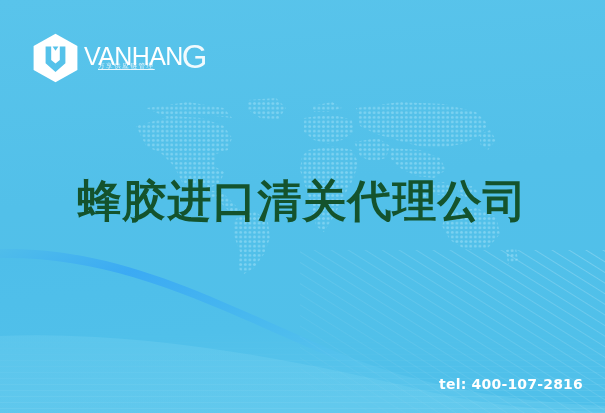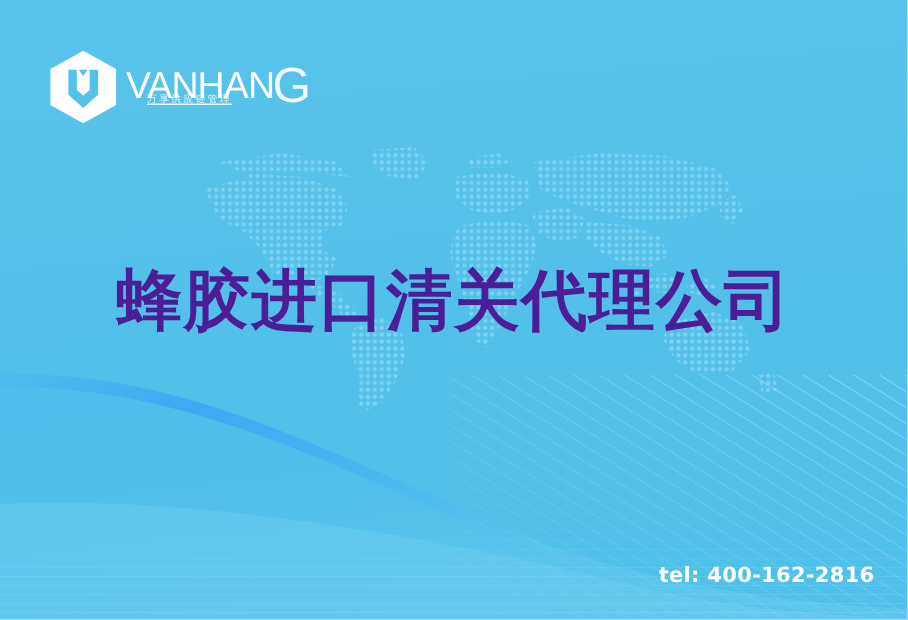--- a/index.html
+++ b/index.html
@@ -102,21 +102,21 @@
   
   .headline {
     position: absolute;
     left: 0;
     right: 0;
     top: 175px;
     text-align: center;
     font-size: 44px;
     line-height: 52px;
     font-weight: bold;
-    color: #4c1d95;
+    color: #14532d;
     letter-spacing: 1px;
     white-space: nowrap;
     font-family: "DejaVu Sans", "Liberation Sans", sans-serif;
   }
 
   
   .tel {
     position: absolute;
     right: 22px;
     bottom: 21px;
@@ -240,15 +240,15 @@
       <path d="M20.6,13.5 L26.4,13.5 L23.5,17.8 Z" fill="#55c2ea"></path>
     </svg>
     <div class="logo-text-wrap">
       <div class="logo-word"><span>VANHAN</span><span class="big-g">G</span></div>
       <div class="logo-sub">万享供应链管理</div>
     </div>
   </div>
 
   <div class="headline">蜂胶进口清关代理公司</div>
 
-  <div class="tel">tel: 400-162-2816</div>
+  <div class="tel">tel: 400-107-2816</div>
 
 </div>
 
 </body></html>

